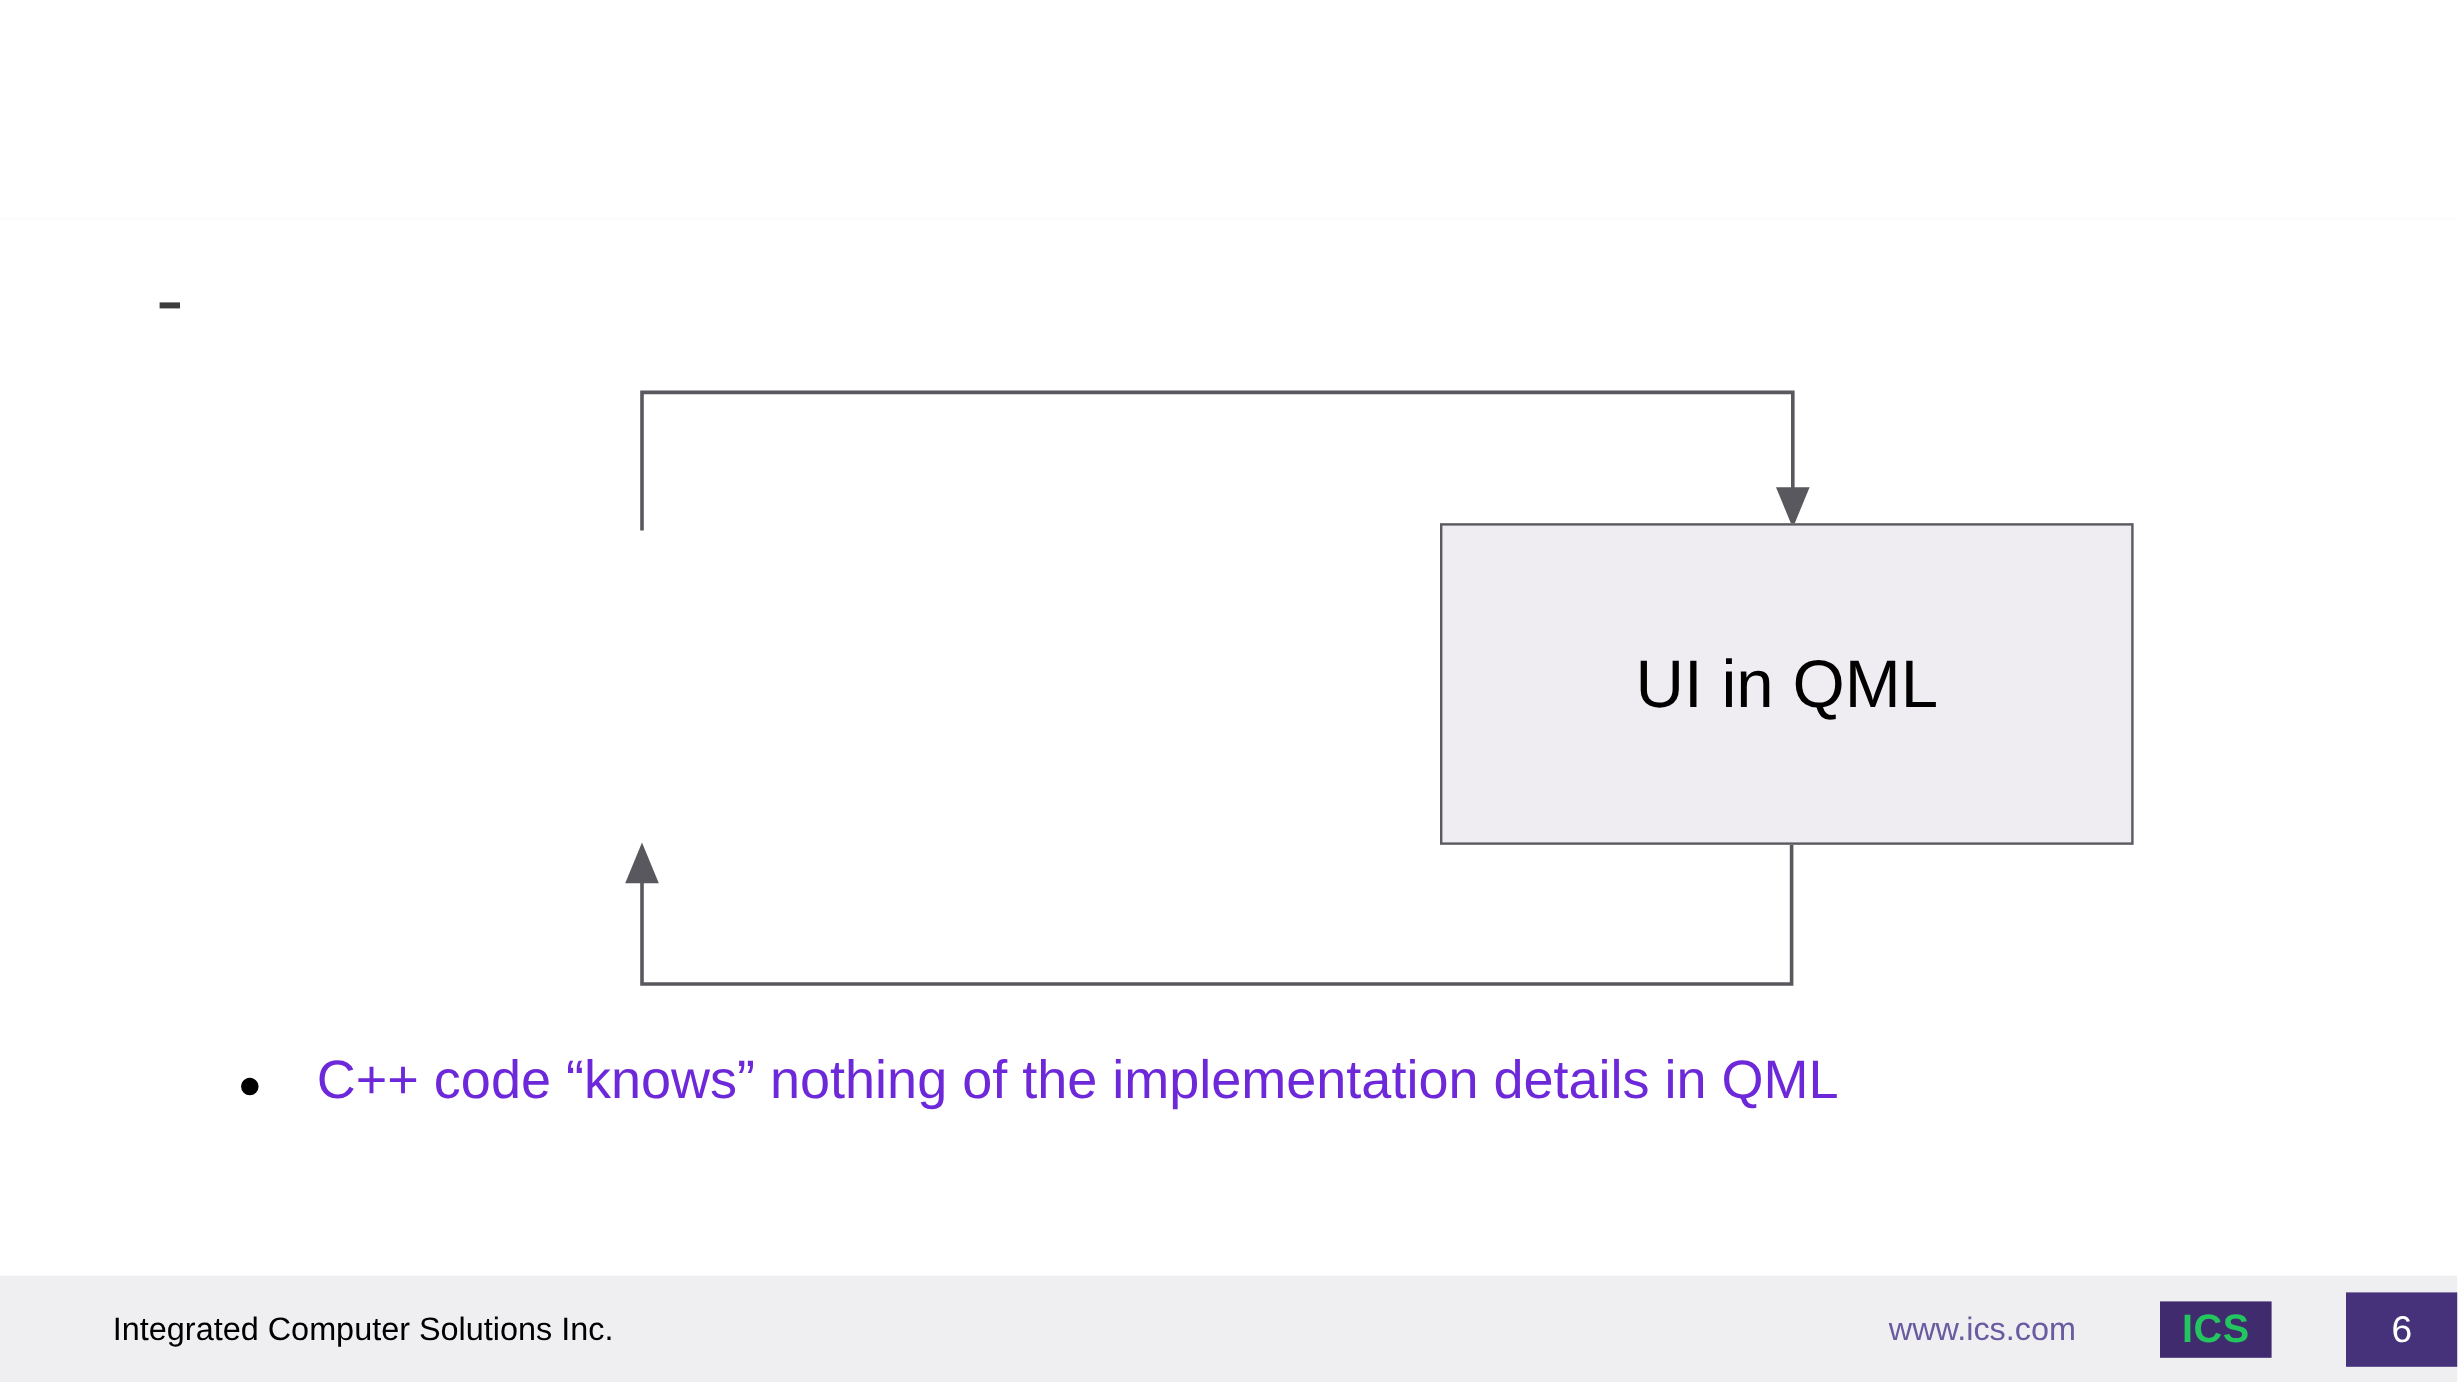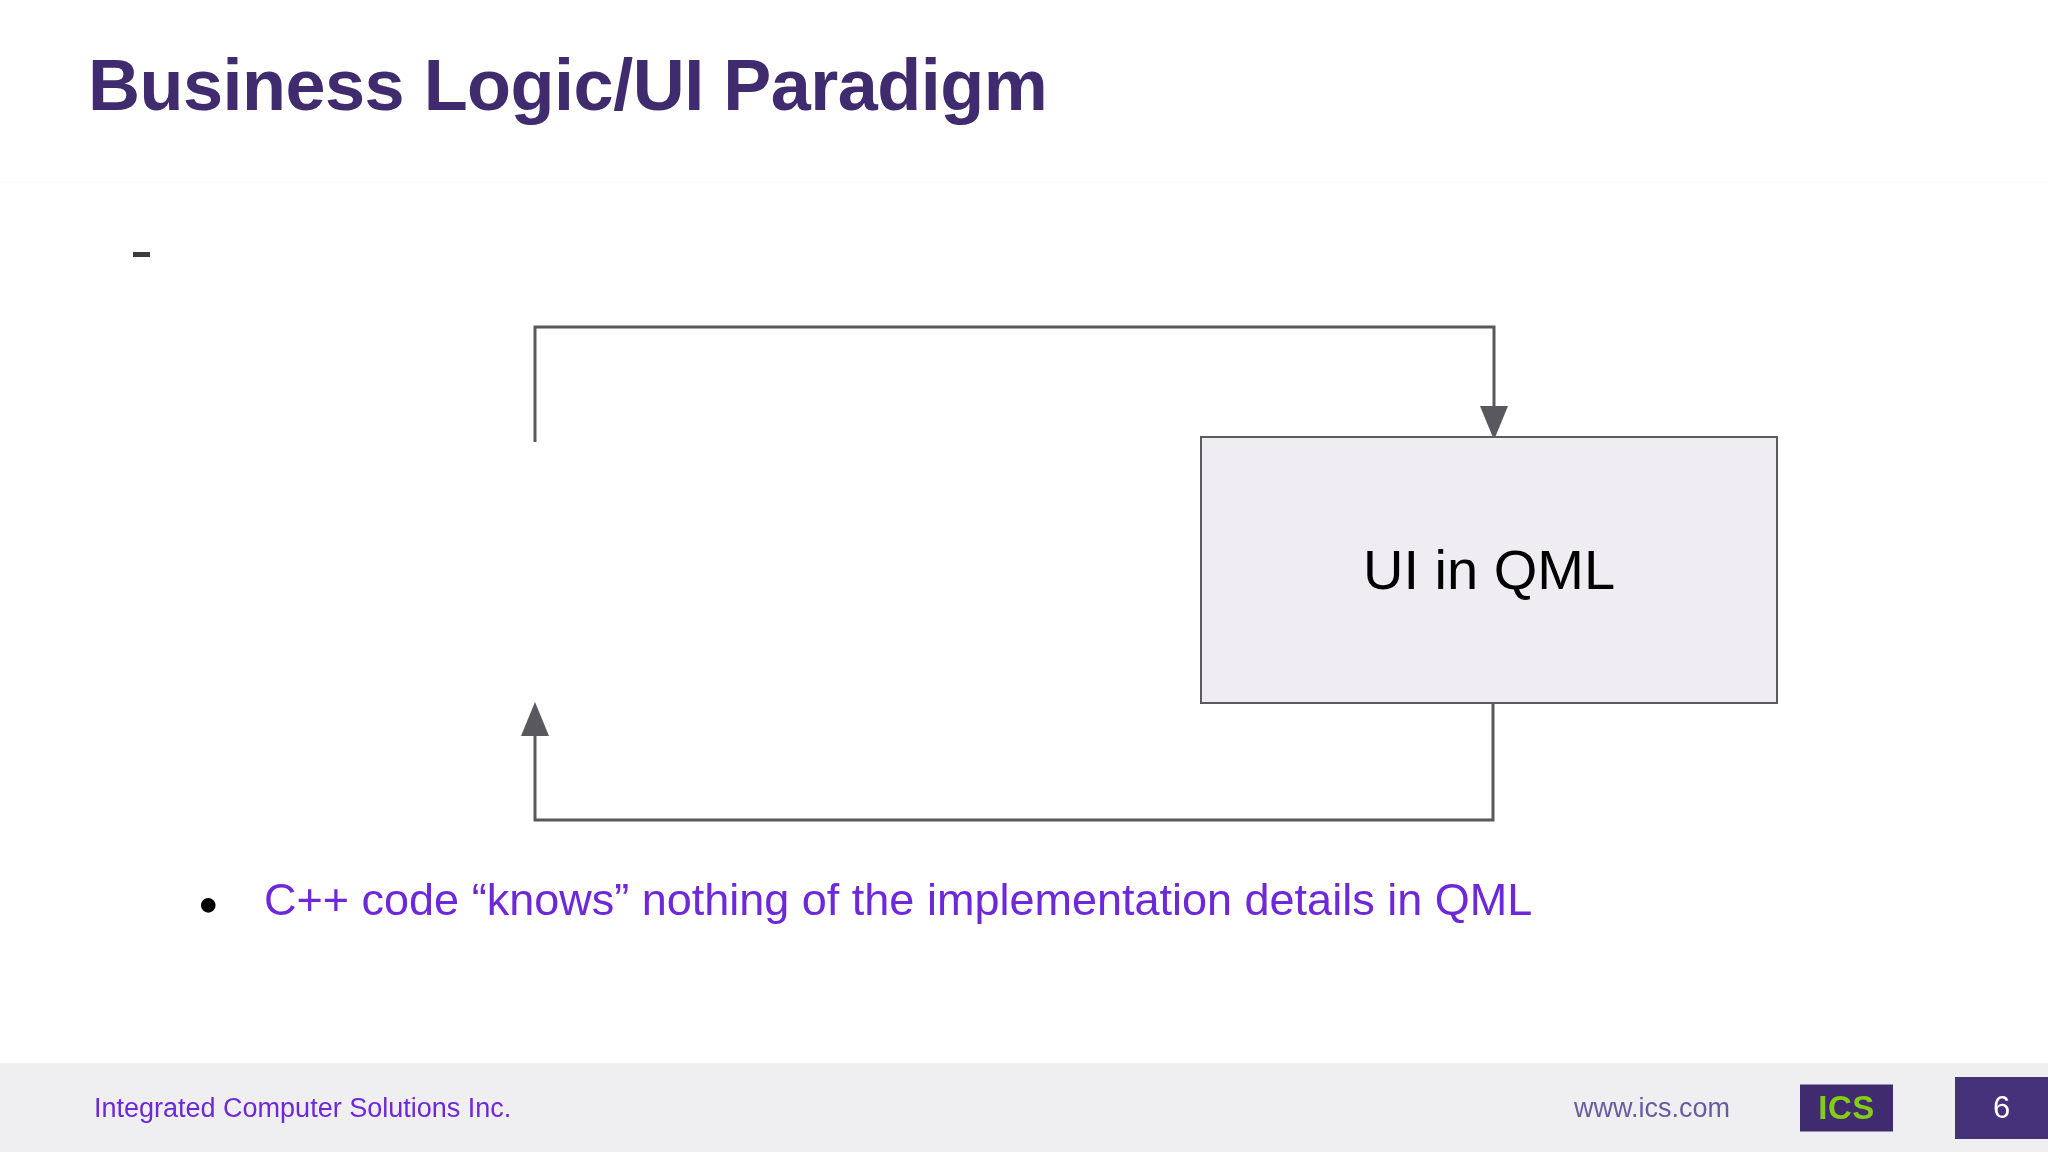--- a/index.html
+++ b/index.html
@@ -122,21 +122,21 @@
     width: 2048px;
     height: 89px;
     background: #EFEFF1;
   }
   .footer-company {
     position: absolute;
     left: 94px;
     top: 50%;
     transform: translateY(-50%);
     font-size: 27px;
-    color: #6d28d9;
+    color: #000000;
     white-space: nowrap;
   }
   .footer-url {
     position: absolute;
     right: 318px;
     top: 50%;
     transform: translateY(-50%);
     font-size: 27px;
     color: #6A5BA0;
     white-space: nowrap;
@@ -146,21 +146,21 @@
     position: absolute;
     right: 155px;
     top: 50%;
     transform: translateY(-50%);
     width: 93px;
     height: 47px;
     background: #3F2B6E;
     display: flex;
     align-items: center;
     justify-content: center;
-    color: #84cc16;
+    color: #22c55e;
     font-size: 33px;
     font-weight: bold;
     letter-spacing: 0.5px;
   }
   .footer-pageno {
     position: absolute;
     right: 0px;
     top: 50%;
     transform: translateY(-50%);
     width: 93px;
@@ -171,21 +171,20 @@
     justify-content: center;
     color: #ffffff;
     font-size: 31px;
   }
 </style>
 </head>
 <body>
 
 <div class="slide">
 
-  <div class="slide-title">Business Logic/UI Paradigm</div>
 
   <div class="body-rule"></div>
 
   <div class="dash-mark"></div>
 
   <svg class="diagram" viewBox="0 0 2048 1152" width="2048" height="1152" aria-hidden="true">
 
     <g stroke="#58585E" stroke-width="3" fill="none">
       <path d="M 535 442 L 535 327 L 1494 327 L 1494 420"></path>
 

